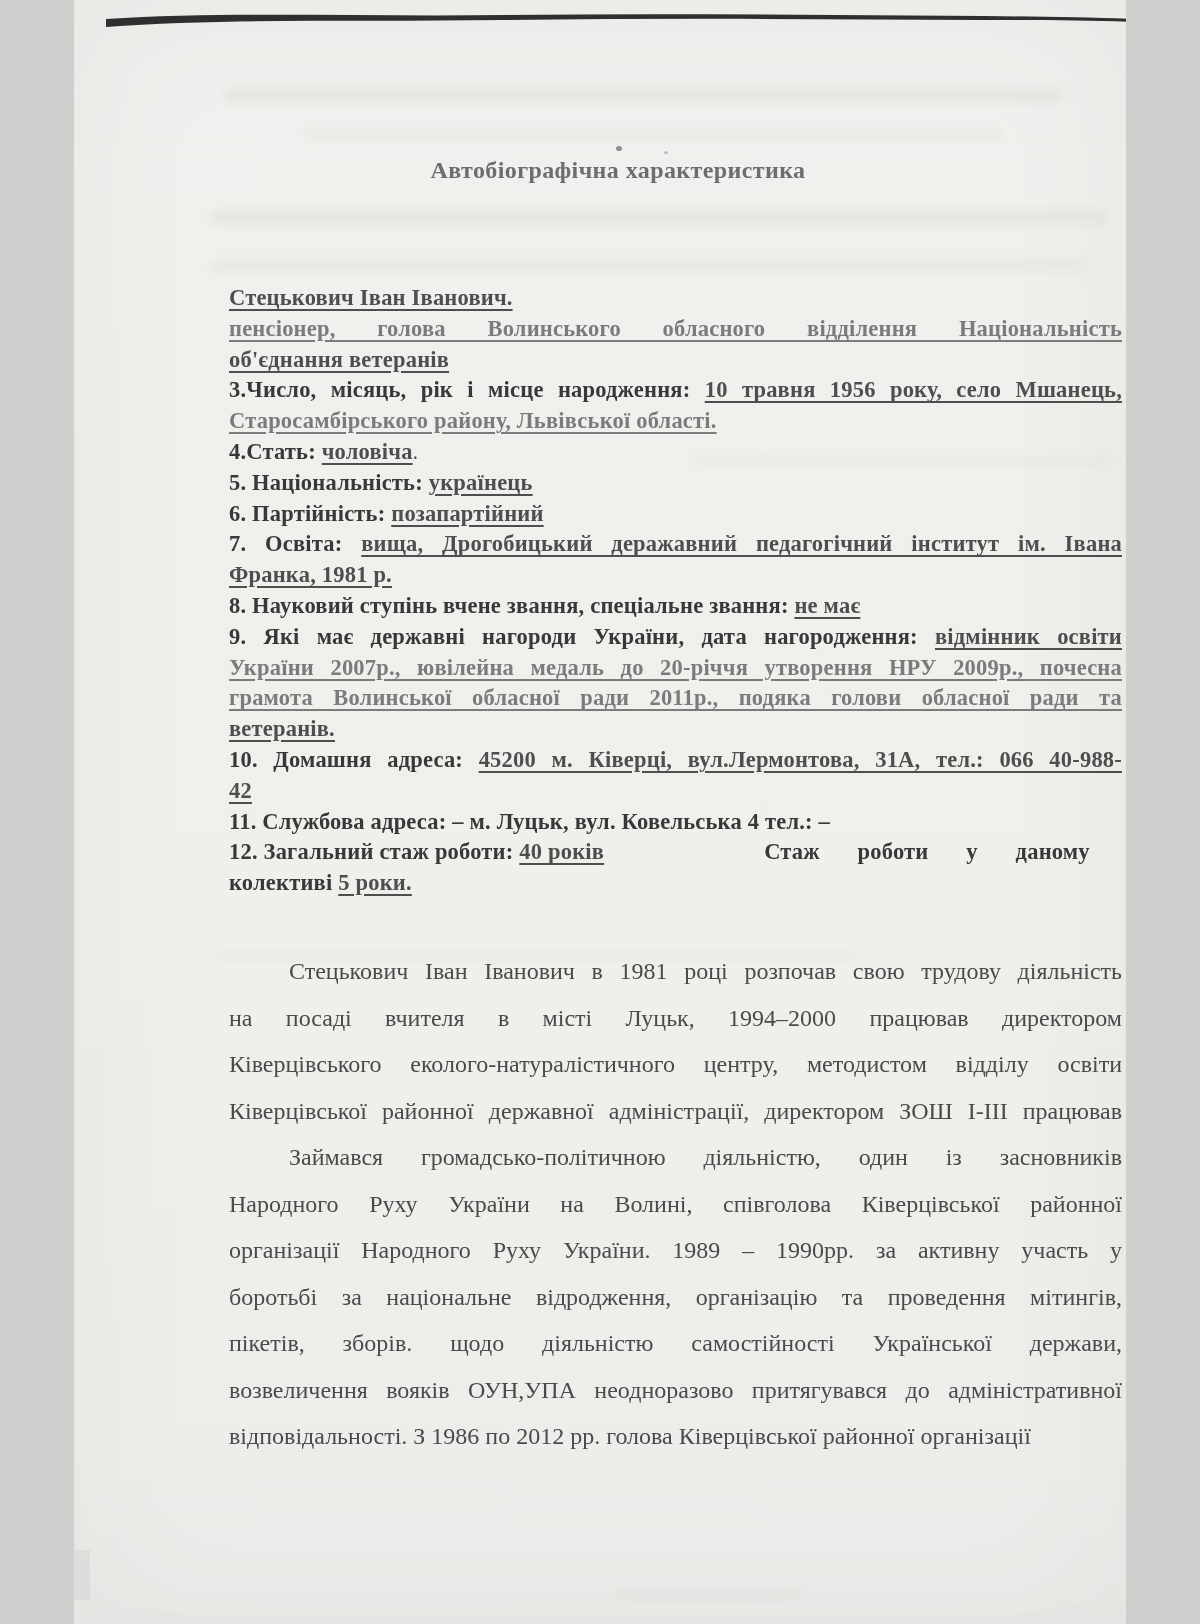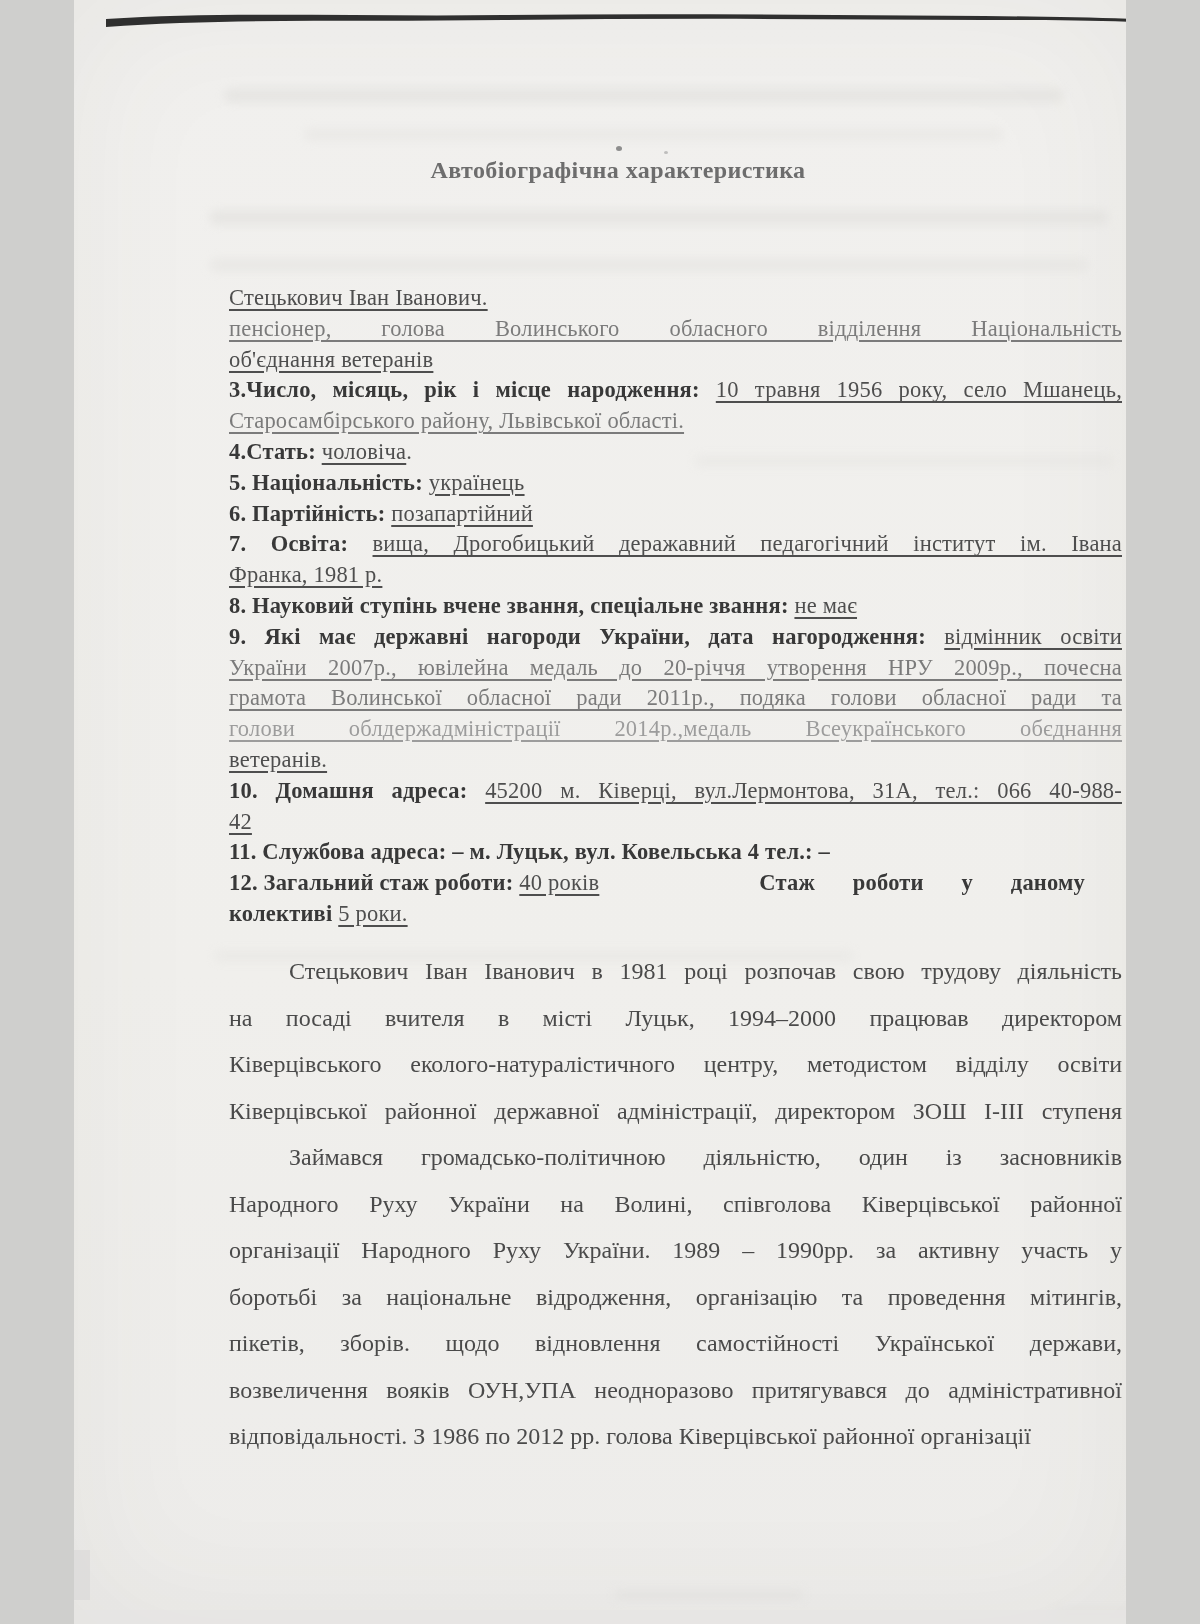--- a/index.html
+++ b/index.html
@@ -17,21 +17,21 @@
   .title{
     position:absolute;top:157px;left:0;width:890px;
     text-align:center;transform:translateX(-56px);
     font-size:24px;font-weight:bold;color:#6d6d6d;letter-spacing:0.4px;
   }
   .fields{position:absolute;top:283px;left:0;width:893px;
     font-size:22.5px;line-height:30.8px;letter-spacing:0.2px;}
   .fline{text-align:left;}
   .fline.jl{text-align:justify;text-align-last:justify;}
   .fline span.b{font-weight:bold;color:#383838;}
-  .fline span.u{text-decoration:underline;text-decoration-thickness:1.5px;text-underline-offset:4px;}
+  .fline span.u{text-decoration:underline;text-decoration-thickness:1.5px;text-underline-offset:4px;font-weight:bold;}
   .fline span.f1{color:#7b7b7b;}
   .fline span.f2{color:#9c9c9c;filter:blur(0.5px);}
   .fline span.w{word-spacing:32px;text-align:center;}
   .fline span.spacer{display:inline-block;height:1px;}
   .paragraphs{position:absolute;top:948px;left:0;width:893px;
     font-size:24px;line-height:46.5px;color:#4a4a4a;}
   .pline{text-align:justify;text-align-last:justify;}
   .pline.last{text-align-last:left;}
   .pline.first{text-indent:60px;}
   .artifact{position:absolute;pointer-events:none;}
@@ -73,36 +73,35 @@
         <div class="fline"><span class="u f1">Старосамбірського району, Львівської області.</span></div>
         <div class="fline"><span class="b">4.Стать: </span><span class="u">чоловіча</span><span class="">.</span></div>
         <div class="fline"><span class="b">5. Національність: </span><span class="u">українець</span></div>
         <div class="fline"><span class="b">6. Партійність: </span><span class="u">позапартійний</span></div>
         <div class="fline jl"><span class="b">7. Освіта: </span><span class="u">вища, Дрогобицький  деражавний педагогічний інститут ім. Івана</span></div>
         <div class="fline"><span class="u">Франка, 1981 р.</span></div>
         <div class="fline"><span class="b">8. Науковий ступінь вчене звання, спеціальне звання: </span><span class="u">не має</span></div>
         <div class="fline jl"><span class="b">9. Які має державні нагороди України, дата нагородження: </span><span class="u">відмінник освіти</span></div>
         <div class="fline jl"><span class="u f1">України 2007р., ювілейна медаль до 20-річчя утворення НРУ 2009р., почесна</span></div>
         <div class="fline jl"><span class="u f1">грамота Волинської обласної ради 2011р., подяка голови обласної ради та</span></div>
-        <div class="fline jl"><span class="u f2">голови облдержадміністрації 2014р.,медаль Всеукраїнського обєднання</span></div>
         <div class="fline"><span class="u">ветеранів.</span></div>
         <div class="fline jl"><span class="b">10. Домашня адреса: </span><span class="u">45200 м. Ківерці, вул.Лермонтова, 31А, тел.: 066 40-988-</span></div>
         <div class="fline"><span class="u">42</span></div>
         <div class="fline"><span class="b">11. Службова адреса: </span><span class="b">– м. Луцьк, вул. Ковельська 4  тел.: –</span></div>
         <div class="fline"><span class="b">12. Загальний стаж роботи: </span><span class="u">40 років</span><span class="spacer" style="width: 160px;"></span><span class="b w">Стаж роботи у даному</span></div>
         <div class="fline"><span class="b">колективі </span><span class="u">5 роки.</span></div>
       </div>
     <div class="paragraphs">
         <div class="pline first">Стецькович Іван Іванович в 1981 році розпочав свою трудову діяльність</div>
         <div class="pline">на посаді вчителя в місті Луцьк, 1994–2000 працював директором</div>
         <div class="pline">Ківерцівського еколого-натуралістичного центру, методистом відділу освіти</div>
-        <div class="pline">Ківерцівської районної державної адміністрації, директором ЗОШ І-ІІІ ступеня</div>
+        <div class="pline">Ківерцівської районної державної адміністрації, директором ЗОШ І-ІІІ працював</div>
         <div class="pline first">Займався громадсько-політичною діяльністю, один із засновників</div>
         <div class="pline">Народного Руху України на Волині, співголова Ківерцівської районної</div>
         <div class="pline">організації Народного Руху України. 1989 – 1990рр. за активну участь у</div>
         <div class="pline">боротьбі за національне відродження, організацію та проведення мітингів,</div>
-        <div class="pline">пікетів, зборів. щодо відновлення самостійності Української держави,</div>
+        <div class="pline">пікетів, зборів. щодо діяльністю самостійності Української держави,</div>
         <div class="pline">возвеличення вояків ОУН,УПА неодноразово притягувався до адміністративної</div>
         <div class="pline last">відповідальності.  З 1986 по 2012 рр. голова Ківерцівської районної організації</div>
       </div>
   </div>
 
 </div>
 
 </body></html>

